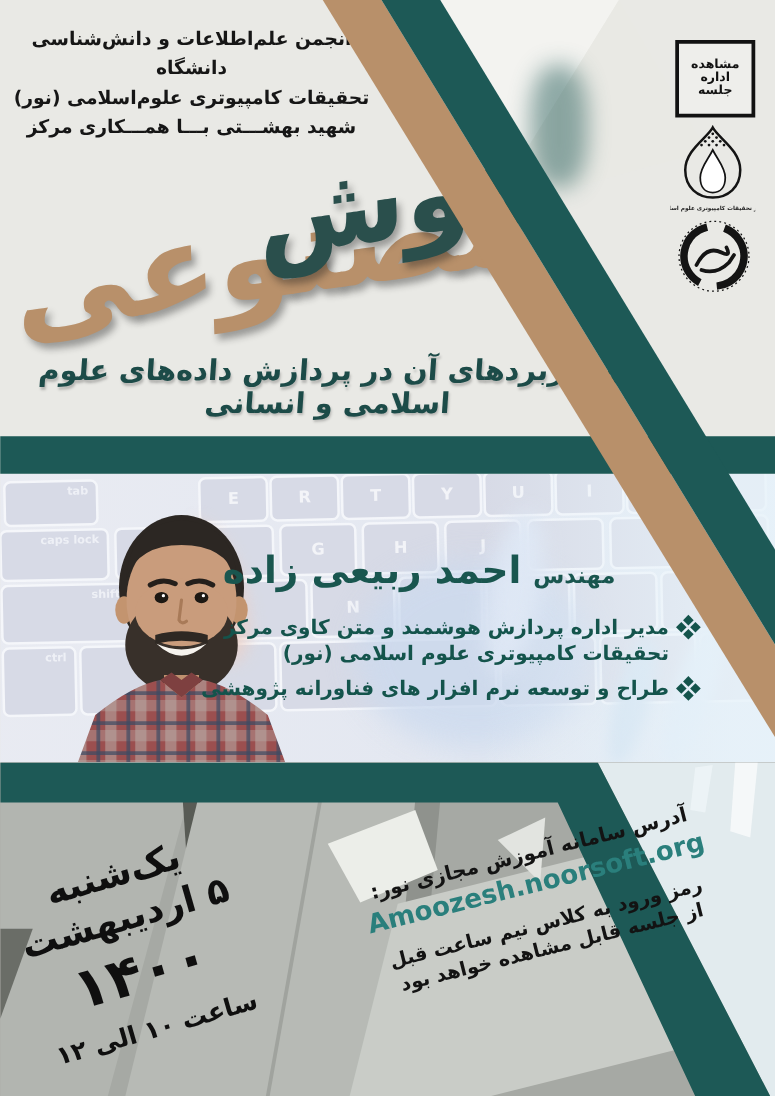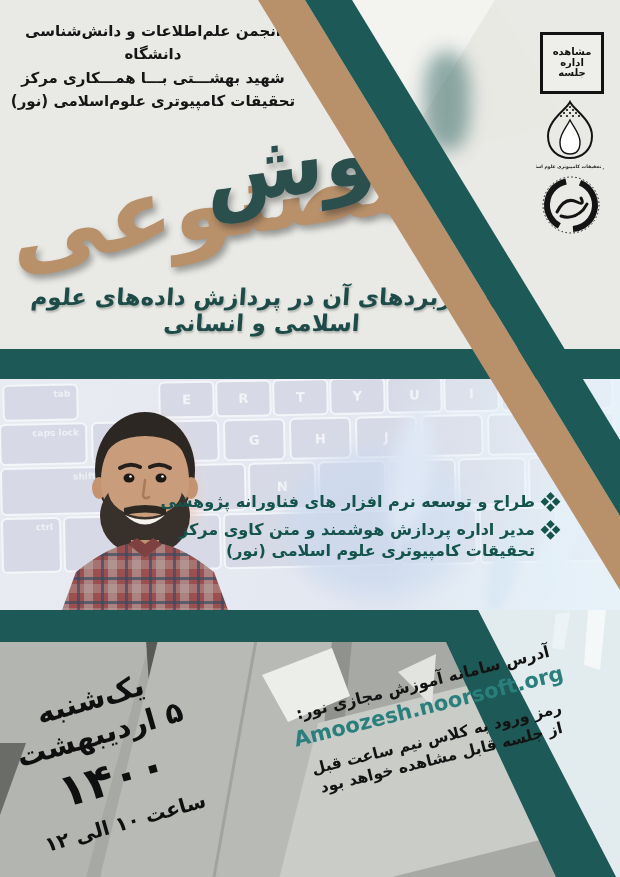--- a/index.html
+++ b/index.html
@@ -83,22 +83,22 @@
 <div class="poster">
 
   <svg class="abs header-folds" width="620" height="349" viewBox="0 0 620 349">
     <polygon points="345,0 495,0 390,170" fill="#f3f3f0"></polygon>
     <polygon points="390,170 495,0 565,120" fill="#e9e9e4"></polygon>
   </svg>
   <div class="abs teal-smudge"></div>
 
   <div class="abs org-text">
     <p>انجمن علم‌اطلاعات و دانش‌شناسی دانشگاه</p>
+    <p>تحقیقات کامپیوتری علوم‌اسلامی (نور)</p>
     <p>شهید بهشـــتی بـــا همـــکاری مرکز</p>
-    <p>تحقیقات کامپیوتری علوم‌اسلامی (نور)</p>
   </div>
 
   <div class="abs logo-box">
     <span>مشاهده</span>
     <span>اداره</span>
     <span>جلسه</span>
   </div>
   <svg class="abs logo-dome" width="68" height="74" viewBox="0 0 68 74">
     <path d="M34 4 C30 12 12 22 12 38 C12 52 22 60 34 60 C46 60 56 52 56 38 C56 22 38 12 34 4 Z" fill="none" stroke="#141414" stroke-width="2"></path>
     <path d="M34 22 C30 30 24 36 24 44 C24 52 28 56 34 56 C40 56 44 52 44 44 C44 36 38 30 34 22 Z" fill="#ffffff" stroke="#141414" stroke-width="1.4"></path>
@@ -201,39 +201,43 @@
       <circle cx="94.5" cy="84.5" r="1.3" fill="#fff"></circle>
       <circle cx="126.5" cy="84.5" r="1.3" fill="#fff"></circle>
       <path d="M109 88 L107 104 Q109 108 113 105" stroke="#a87a58" stroke-width="2.5" fill="none" stroke-linecap="round"></path>
       <path d="M88 116 Q109 110 130 116 L130 123 Q109 118 88 123 Z" fill="#2e2823"></path>
       <path d="M89 123 Q109 142 129 123 Q109 132 89 123 Z" fill="#f6f3ee"></path>
       <rect x="95" y="148" width="28" height="24" fill="#bf916f"></rect>
       <path d="M26 218 L40 180 Q70 156 92 152 L109 166 L126 152 Q148 156 178 180 L192 218 Z" fill="url(#plaid)"></path>
       <path d="M92 152 L109 166 L126 152 L117 146 L109 152 L101 146 Z" fill="#7e4040"></path>
     </svg>
 
+    <div class="speaker-name">
+      <span class="pfx">مهندس</span>
+      <span class="nm">احمد ربیعی زاده</span>
+    </div>
 
     <div class="bullets">
       <div class="li">
         <span class="dmk">
             <i></i>
             <i></i>
             <i></i>
             <i></i>
           </span>
-        <span class="tx">طراح و توسعه نرم افزار های فناورانه پژوهشی</span>
+        <span class="tx">مدیر اداره پردازش هوشمند و متن کاوی مرکز تحقیقات کامپیوتری علوم اسلامی (نور)</span>
       </div>
       <div class="li">
         <span class="dmk">
             <i></i>
             <i></i>
             <i></i>
             <i></i>
           </span>
-        <span class="tx">مدیر اداره پردازش هوشمند و متن کاوی مرکز تحقیقات کامپیوتری علوم اسلامی (نور)</span>
+        <span class="tx">طراح و توسعه نرم افزار های فناورانه پژوهشی</span>
       </div>
     </div>
   </div>
 
   <svg class="abs ribbons" width="620" height="610" viewBox="0 0 620 610">
     <polygon points="258,0 305,0 620,516 620,590" fill="#b8906a"></polygon>
     <polygon points="305,0 352,0 620,440 620,516" fill="#1d5956"></polygon>
   </svg>
 
   <div class="abs bottom-sec">

